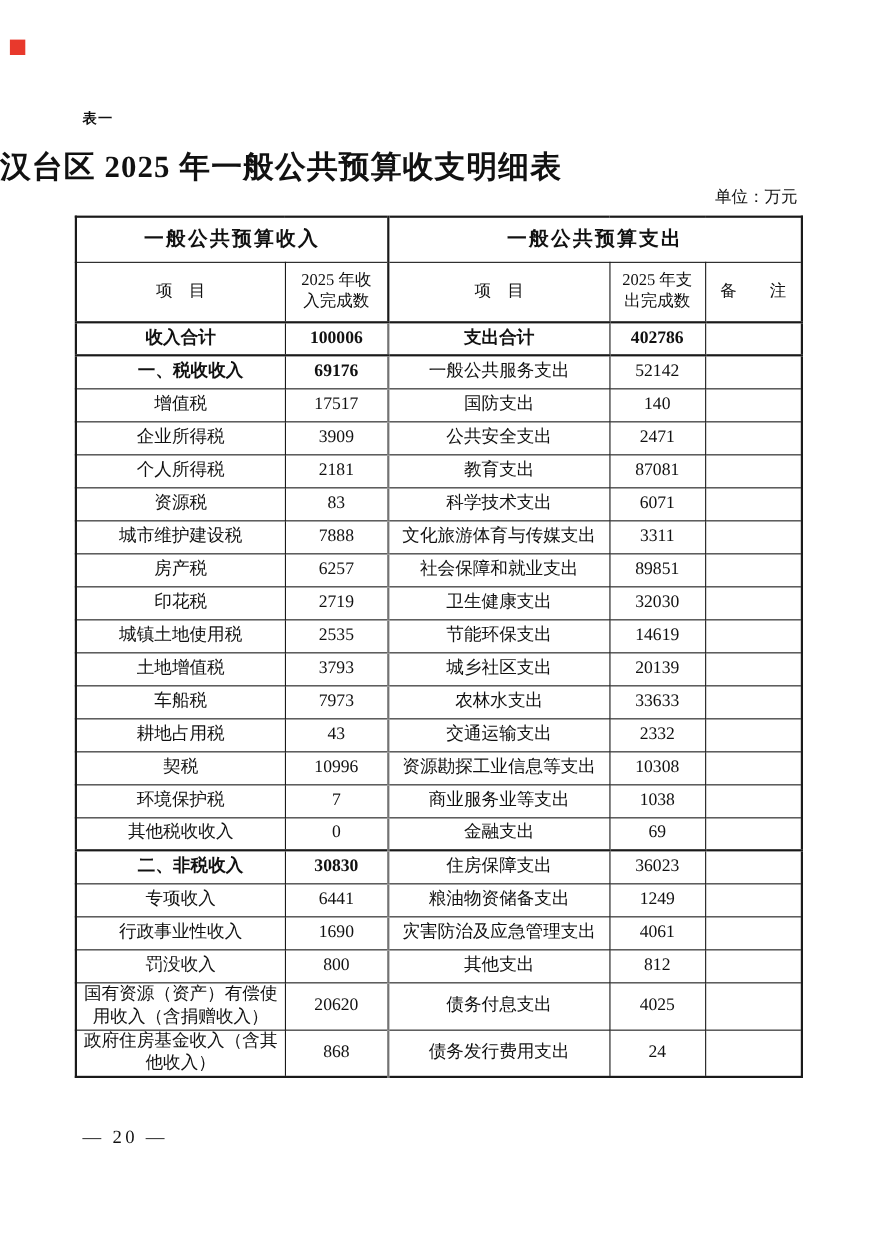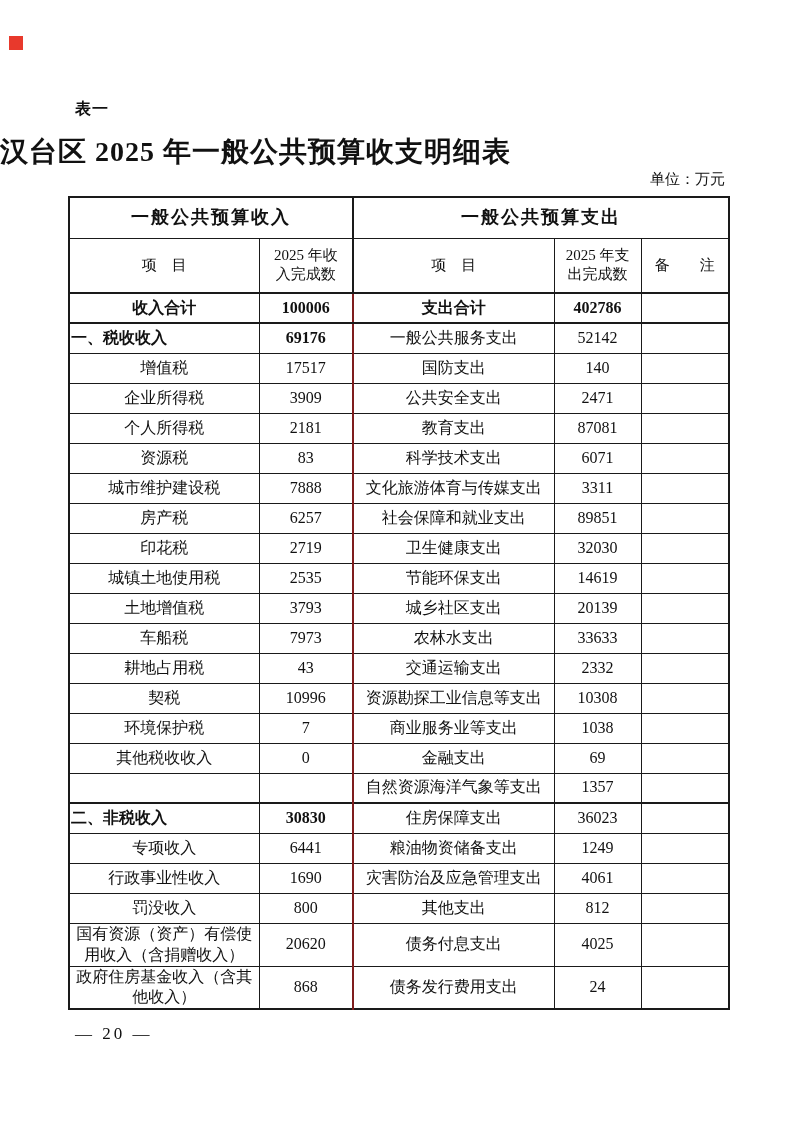--- a/index.html
+++ b/index.html
@@ -11,21 +11,21 @@
     font-family: "Liberation Serif", serif;
     overflow: hidden;
   }
   .stamp {
     position: absolute; left: 9px; top: 36px;
     width: 14px; height: 14px;
   }
   .table-label {
     position: absolute; left: 75px; top: 99px;
     font-family: Liberation Serif, serif;
-    font-weight: 700; font-size: 16px; letter-spacing: 1px;
+    font-weight: 700; font-size: 13px; letter-spacing: 1px;
   }
   .doc-title {
     position: absolute; left: 0; right: 0; top: 133px;
     text-align: left;
     font-family: "Liberation Serif", serif;
     font-weight: 700; font-size: 28px; letter-spacing: 1px;
     white-space: nowrap;
   }
   .unit-note {
     position: absolute; right: 68px; top: 170px;
@@ -54,27 +54,27 @@
     font-weight: 700; font-size: 18px; letter-spacing: 2px;
   }
   tr.head2 th {
     height: 55px;
     font-size: 15px;
     white-space: pre-line;
     border-bottom: 2px solid #1a1a1a;
   }
   .thick-left { border-left: 2px solid #1a1a1a !important; }
   tbody td { height: 30px; }
-  tbody td:nth-child(3) { border-left: 2px solid #7f1d1d; }
+  tbody td:nth-child(3) { border-left: 2px solid #737373; }
   tr.total td { font-weight: 700; border-bottom: 2px solid #1a1a1a; }
   tr.total td.item-cell { font-family: "Liberation Sans", sans-serif; }
   tr.section td { border-top: 2px solid #1a1a1a; }
   tr.section td:nth-child(1), tr.section td:nth-child(2) { font-weight: 700; }
   tr.section td:nth-child(1) {
-    text-align: left; padding-left: 1px;
+    text-align: center; padding-left: 22px;
     font-family: "Liberation Sans", sans-serif;
   }
   tr.tall td { height: 43px; }
   .page-number {
     position: absolute; left: 75px; top: 1024px;
     font-size: 17px; letter-spacing: 3px;
   }
 </style>
 </head>
 <body>
@@ -216,27 +216,20 @@
         <td class="value-cell">1038</td>
         <td class="note-cell"></td>
       </tr>
       <tr class="normal">
         <td class="item-cell">其他税收收入</td>
         <td class="value-cell">0</td>
         <td class="item-cell">金融支出</td>
         <td class="value-cell">69</td>
         <td class="note-cell"></td>
       </tr>
-      <tr class="normal">
-        <td class="item-cell"></td>
-        <td class="value-cell"></td>
-        <td class="item-cell">自然资源海洋气象等支出</td>
-        <td class="value-cell">1357</td>
-        <td class="note-cell"></td>
-      </tr>
       <tr class="section">
         <td class="item-cell">二、非税收入</td>
         <td class="value-cell">30830</td>
         <td class="item-cell">住房保障支出</td>
         <td class="value-cell">36023</td>
         <td class="note-cell"></td>
       </tr>
       <tr class="normal">
         <td class="item-cell">专项收入</td>
         <td class="value-cell">6441</td>

